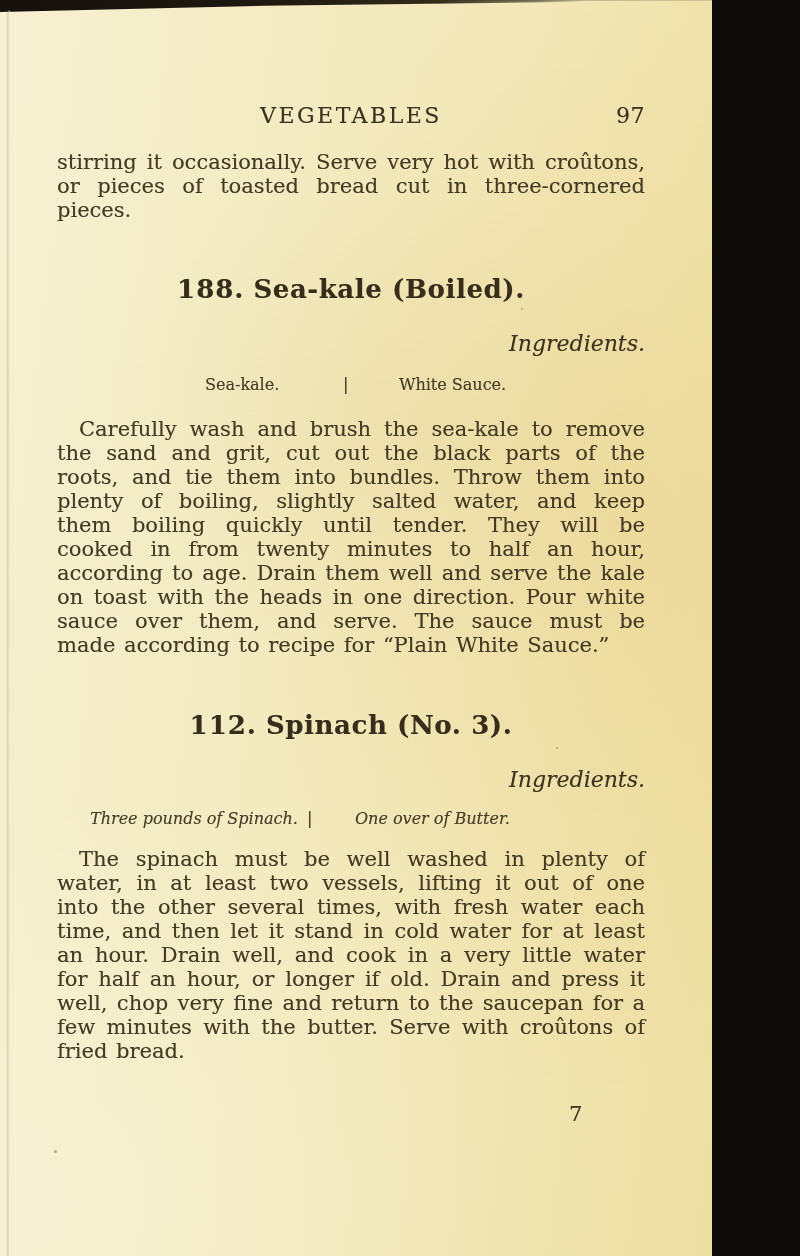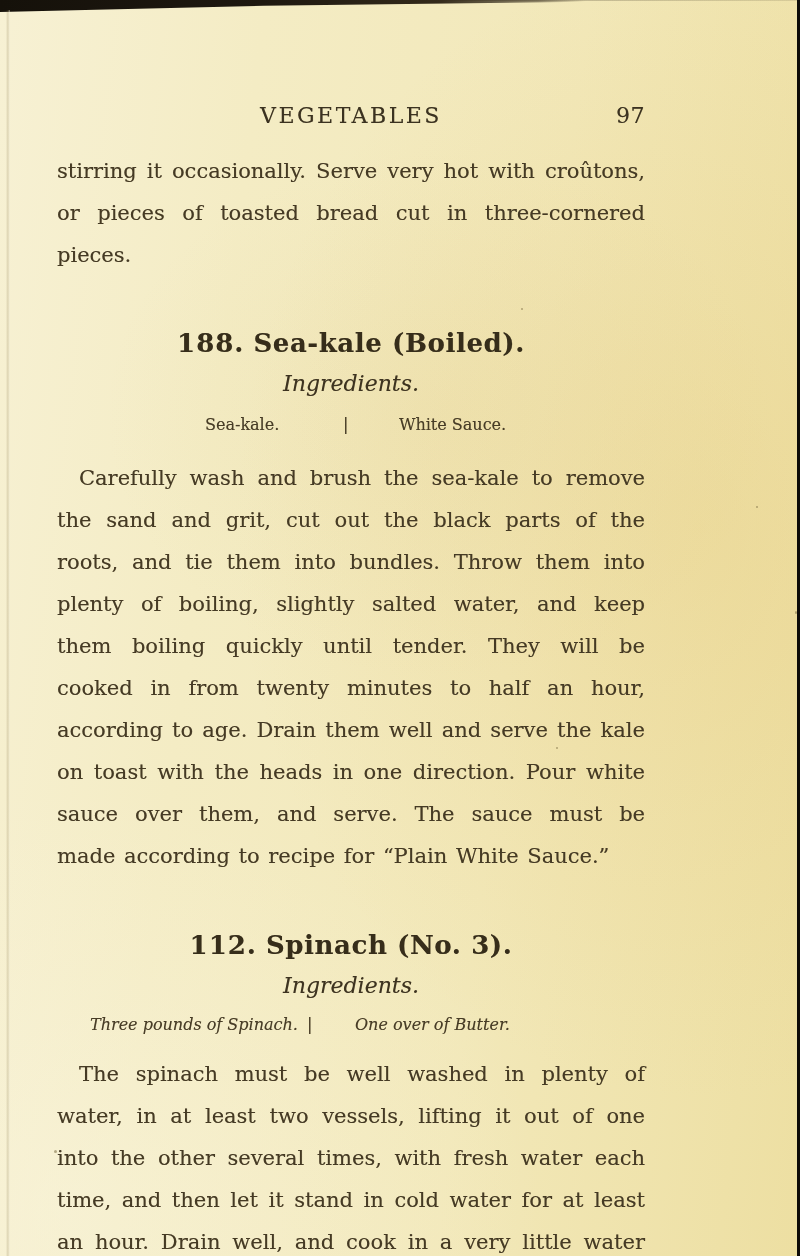--- a/index.html
+++ b/index.html
@@ -4,21 +4,21 @@
 <style>
   html, body { margin: 0; padding: 0; }
   body {
     width: 800px; height: 1256px;
     background: #0d0b08;
     font-family: "DejaVu Serif", "Liberation Serif", serif;
     overflow: hidden;
   }
   .page {
     position: relative;
-    width: 797px; height: 1256px;
+    width: 712px; height: 1256px;
     overflow: hidden;
     background:
       radial-gradient(90% 70% at 88% 42%, rgba(229,199,118,0.30), rgba(229,199,118,0) 65%),
       radial-gradient(100% 55% at 8% 96%, rgba(250,246,226,0.45), rgba(250,246,226,0) 60%),
       radial-gradient(60% 30% at 55% 33%, rgba(216,196,130,0.14), rgba(216,196,130,0) 70%),
       linear-gradient(97deg, #f7f1d4 0%, #f4ecc4 28%, #f2e8b9 62%, #eddfa2 100%);
   }
   .top-edge {
     position: absolute; top: 0; left: 0;
     width: 585px; height: 12px;
@@ -44,39 +44,39 @@
     text-align: center;
     font-size: 22px; line-height: 30px; letter-spacing: 2.5px;
     color: #3b3220;
   }
   .page-number {
     position: absolute; right: 0; top: 0;
     letter-spacing: 0.5px;
   }
   .para {
     margin: 0;
-    font-size: 21px; line-height: 42px;
+    font-size: 21px; line-height: 24px;
     text-align: justify;
   }
   .cont { margin-top: 19px; }
   .recipe-title {
     margin: 0; margin-top: 50px;
     text-align: center;
     font-size: 26px; line-height: 34px;
     font-weight: bold; letter-spacing: 0.6px;
     color: #362d1a;
   }
   .recipe-title .num {
     font-weight: bold; font-size: 26px; letter-spacing: 1px;
     margin-right: 9px;
   }
   .mt51 { margin-top: 51px; }
   .ing-head {
-    margin-top: 11px;
-    text-align: center;
+    margin-top: 25px;
+    text-align: right;
     font-style: italic;
     font-size: 22px; line-height: 26px;
     color: #3d3320;
   }
   .ing-row {
     position: relative; height: 22px; margin-top: 17px;
     font-size: 16px; line-height: 22px;
     color: #473c26;
   }
   .ing-row span { position: absolute; white-space: nowrap; }

